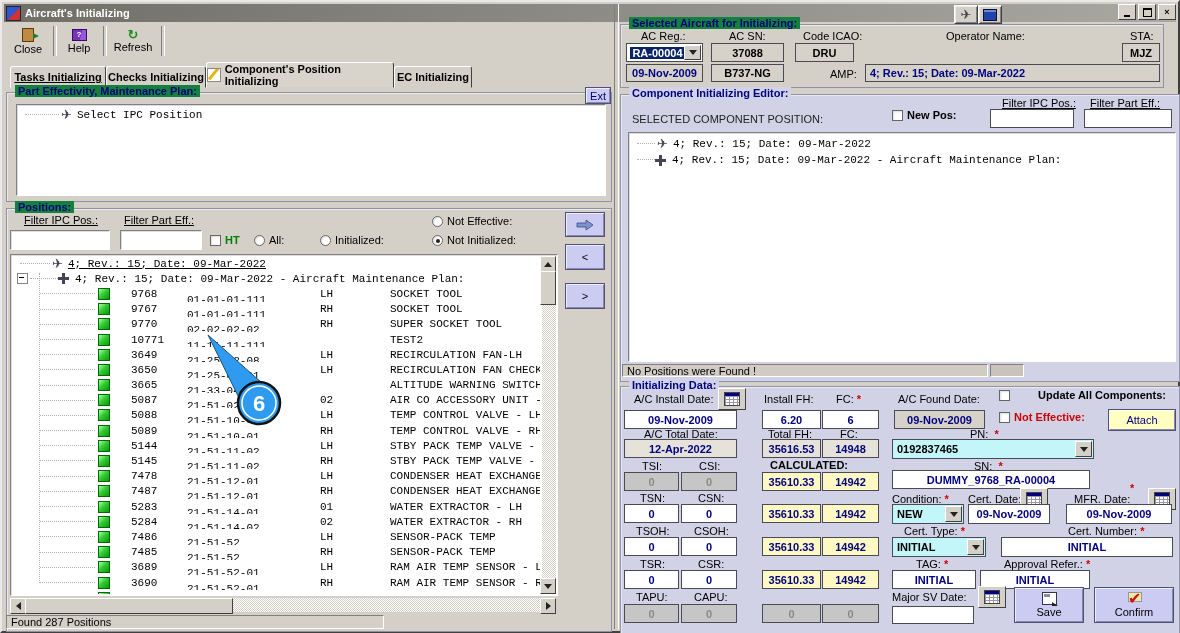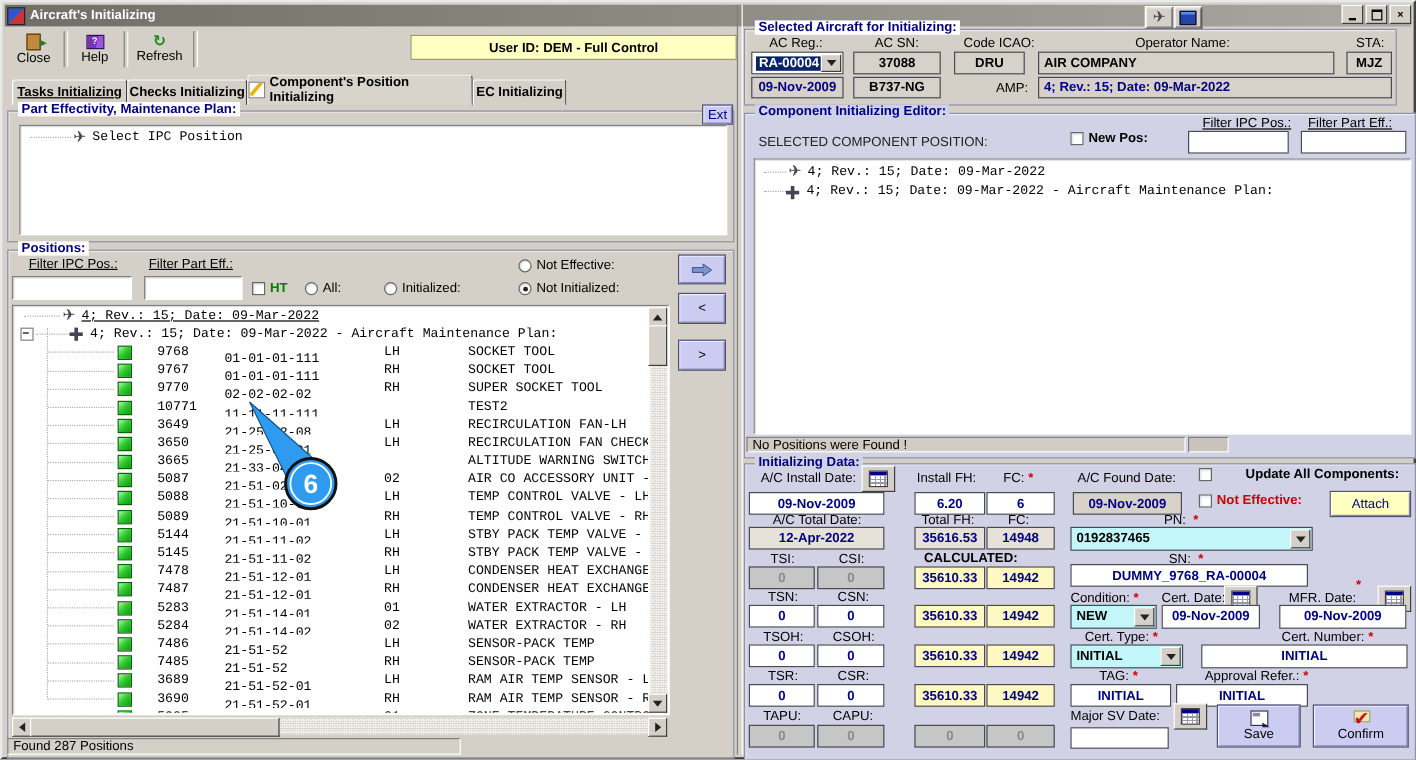--- a/index.html
+++ b/index.html
@@ -23,21 +23,21 @@
   .tbsep{width:2px;border-left:1px solid #808080;border-right:1px solid #fff;}
   .banner{background:#ffffc2;border:1px solid #9a9a7a;display:flex;align-items:center;justify-content:center;font-weight:bold;}
   
   .tab{position:absolute;background:#d4d0c8;border:1px solid;border-color:#fff #404040 #d4d0c8 #fff;
        border-radius:3px 3px 0 0;display:flex;align-items:center;justify-content:center;gap:4px;font-weight:bold;}
   .tabicon{position:relative;width:12px;height:12px;background:#fff;border:1px solid #888;overflow:hidden;}
   .tabicon::after{content:"";position:absolute;left:4px;top:-2px;width:3px;height:14px;background:#e8b400;transform:rotate(40deg);}
   
   .grp{position:absolute;border:1px solid #9090a8;box-shadow:inset 1px 1px 0 #ffffff88;}
   .grp .legend{position:absolute;top:-8px;left:8px;padding:0 3px;font-weight:bold;color:#000080;white-space:nowrap;}
-  .grp.gray{background:#d4d0c8;} .grp.gray .legend{background:#ffffff;}
+  .grp.gray{background:#d4d0c8;} .grp.gray .legend{background:#15803d;}
   .grp.lav{background:#d2d2e6;} .grp.lav .legend{background:#d2d2e6;}
   .lb{position:absolute;white-space:nowrap;}
   .lb.u{text-decoration:underline;}
   .req{color:#cc0000;font-weight:bold;}
   .f{position:absolute;border:1px solid #4a4a55;background:#fff;color:#000080;font-weight:bold;
      display:flex;align-items:center;justify-content:center;box-sizing:border-box;white-space:nowrap;}
   .f.black{color:#000;} .f.gray{background:#d6d2ca;} .f.lgray{background:#e6e2da;}
   .f.dis{background:#c6c6c6;color:#8a8a8a;} .f.green{background:#fef9c3;} .f.cyan{background:#c2f6f8;}
   .f.left{justify-content:flex-start;padding-left:4px;}
   .dd{position:absolute;right:1px;top:1px;bottom:1px;width:15px;background:#d4d0c8;
@@ -129,21 +129,20 @@
   <div class="tbbtn abs" style="left:55px;top:22px;width:44px;height:34px;">
     <div class="book">?</div>
     <span>Help</span>
   </div>
   <div class="tbsep abs" style="left:101px;top:24px;height:30px;"></div>
   <div class="tbbtn abs" style="left:105px;top:22px;width:52px;height:34px;">
     <span class="refr">↻</span>
     <span>Refresh</span>
   </div>
   <div class="tbsep abs" style="left:159px;top:24px;height:30px;"></div>
-  <div class="banner abs" style="left:340px;top:27px;width:270px;height:19px;">User ID: DEM - Full Control</div>
 
   <div class="tab" style="left:8px;top:64px;width:94px;height:20px;text-decoration:underline;">
     <span>Tasks Initializing</span>
   </div>
   <div class="tab" style="left:104px;top:64px;width:98px;height:20px;">
     <span>Checks Initializing</span>
   </div>
   <div class="tab" style="left:204px;top:60px;width:186px;height:24px;background:#d8d4cc;z-index:2;">
     <div class="tabicon"></div>
     <span>Component's Position Initializing</span>
@@ -442,23 +441,20 @@
     <div class="dd">
         <div class="tri-d"></div>
       </div>
   </div>
   <div class="f gray black" style="left:709px;top:41px;width:73px;height:19px;">
       <span>37088</span>
     </div>
   <div class="f gray black" style="left:793px;top:41px;width:59px;height:19px;">
       <span>DRU</span>
     </div>
-  <div class="f gray black left" style="left:863px;top:41px;width:247px;height:19px;">
-      <span>AIR COMPANY</span>
-    </div>
   <div class="f gray black" style="left:1120px;top:41px;width:38px;height:19px;">
       <span>MJZ</span>
     </div>
   <div class="f gray" style="left:624px;top:62px;width:77px;height:18px;">
       <span>09-Nov-2009</span>
     </div>
   <div class="f gray black" style="left:709px;top:62px;width:73px;height:18px;">
       <span>B737-NG</span>
     </div>
   <span class="lb" style="left:828px;top:66px;">AMP:</span>

